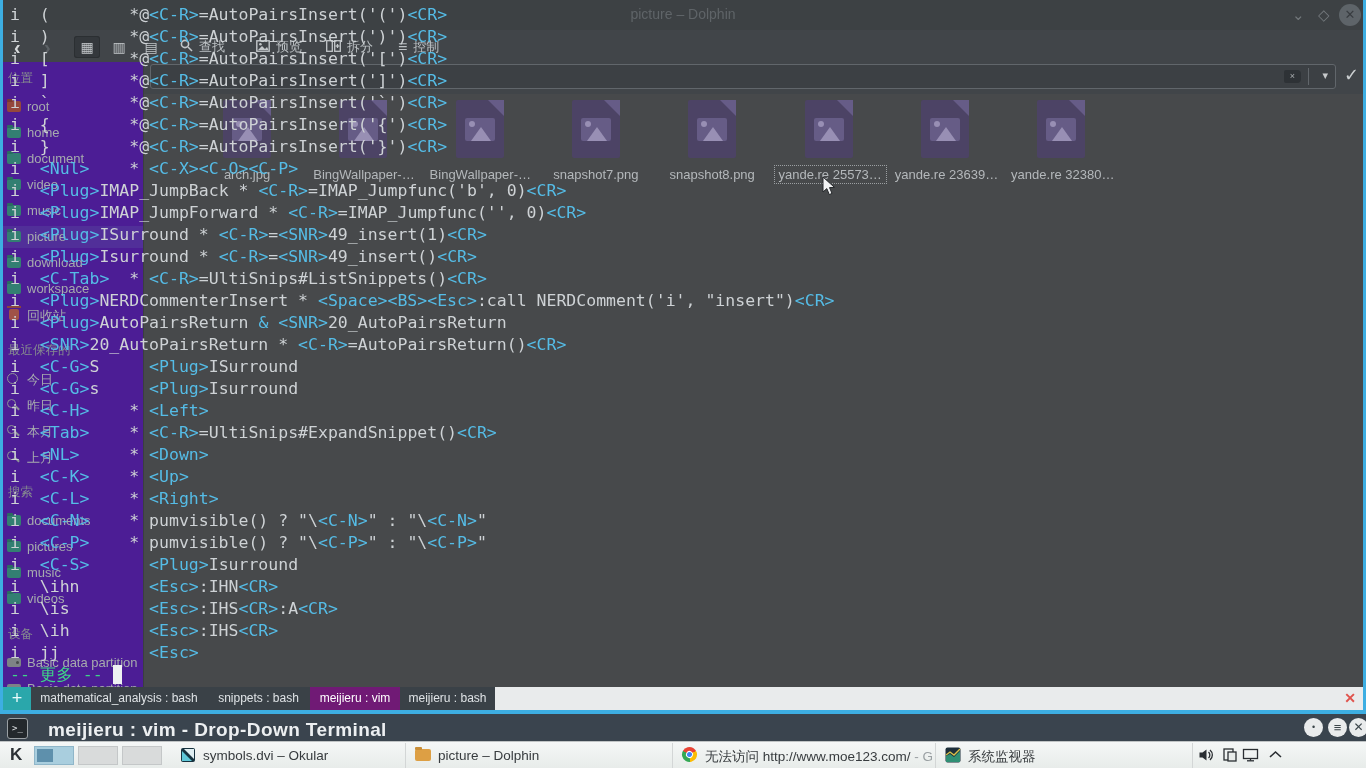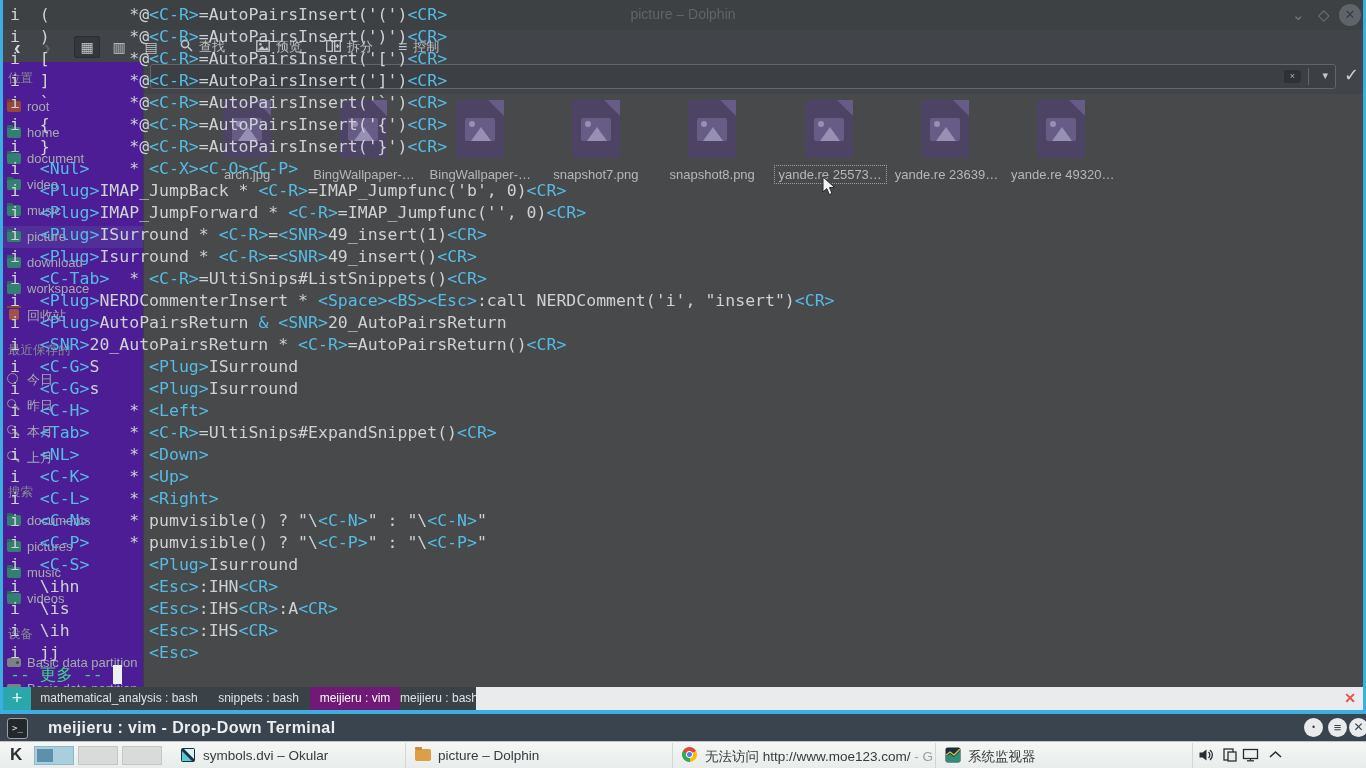--- a/index.html
+++ b/index.html
@@ -68,21 +68,21 @@
   .tab{background:#3a4147;color:#dfe3e6;font-size:12px;text-align:center;line-height:23px;
        white-space:nowrap;overflow:hidden;}
   .tab.active{background:#701a75;color:#fff;}
   .tab-fill{flex:1;}
   .tab-close{width:26px;color:#e0534d;font-size:14px;text-align:center;line-height:23px;font-weight:bold;}
   .t-bottomedge{position:absolute;left:0;top:710px;width:1366px;height:4px;background:#3daee2;z-index:32;}
   
   .ttl{position:absolute;left:0;top:714px;width:1366px;height:27px;background:#3a444e;z-index:33;}
   .ttl-icon{position:absolute;left:7px;top:4px;width:19px;height:19px;background:#23282c;border:1px solid #9aa0a4;
             border-radius:3px;color:#dfe3e5;font-size:9px;line-height:19px;text-align:center;font-family:"DejaVu Sans Mono",monospace;}
-  .ttl-text{position:absolute;left:48px;top:5px;color:#eceff1;font-size:16px;font-weight:bold;letter-spacing:0.4px;}
+  .ttl-text{position:absolute;left:48px;top:5px;color:#eceff1;font-size:19px;font-weight:bold;letter-spacing:0.4px;}
   .ttl-btn{position:absolute;top:4px;width:19px;height:19px;border-radius:50%;background:#e9ebec;color:#3a4449;
            text-align:center;line-height:19px;font-size:12px;}
   
   .taskbar{position:absolute;left:0;top:741px;width:1366px;height:27px;z-index:34;
            background:linear-gradient(#f5f7f7,#e8ecea);border-top:1px solid #c0c4c5;box-sizing:border-box;}
   .k-launcher{position:absolute;left:10px;top:3px;font-size:17px;font-weight:bold;color:#2b3035;}
   .pager-cell{position:absolute;top:4px;width:40px;height:19px;background:#d9dbdb;border:1px solid #c4c7c8;box-sizing:border-box;}
   .pager-cell.current{background:#a9cede;border-color:#8fb6c9;}
   .pager-win{position:absolute;left:2px;top:2px;width:16px;height:13px;background:#5e90ac;}
   .task-btn{position:absolute;top:1px;height:25px;border-right:1px solid #d3d6d6;}
@@ -292,39 +292,39 @@
           <div class="f-img"></div>
         </div><div class="f-label">snapshot8.png</div></div>
       <div class="f-item" style="left: 773.5px;"><div class="f-icon">
           <div class="f-img"></div>
         </div><div class="f-label focused">yande.re 25573…</div></div>
       <div class="f-item" style="left: 889.8px;"><div class="f-icon">
           <div class="f-img"></div>
         </div><div class="f-label">yande.re 23639…</div></div>
       <div class="f-item" style="left: 1006.1px;"><div class="f-icon">
           <div class="f-img"></div>
-        </div><div class="f-label">yande.re 49320…</div></div>
+        </div><div class="f-label">yande.re 32380…</div></div>
     </div>
 
   <div class="t-border-l"></div>
   <div class="t-border-r"></div>
   <div class="t-lines" id="termlines"><div class="tl"><span class="tp">i  (        *@</span><span class="tk">&lt;C-R&gt;</span><span class="tp">=AutoPairsInsert('(')</span><span class="tk">&lt;CR&gt;</span></div><div class="tl"><span class="tp">i  )        *@</span><span class="tk">&lt;C-R&gt;</span><span class="tp">=AutoPairsInsert(')')</span><span class="tk">&lt;CR&gt;</span></div><div class="tl"><span class="tp">i  [        *@</span><span class="tk">&lt;C-R&gt;</span><span class="tp">=AutoPairsInsert('[')</span><span class="tk">&lt;CR&gt;</span></div><div class="tl"><span class="tp">i  ]        *@</span><span class="tk">&lt;C-R&gt;</span><span class="tp">=AutoPairsInsert(']')</span><span class="tk">&lt;CR&gt;</span></div><div class="tl"><span class="tp">i  `        *@</span><span class="tk">&lt;C-R&gt;</span><span class="tp">=AutoPairsInsert('`')</span><span class="tk">&lt;CR&gt;</span></div><div class="tl"><span class="tp">i  {        *@</span><span class="tk">&lt;C-R&gt;</span><span class="tp">=AutoPairsInsert('{')</span><span class="tk">&lt;CR&gt;</span></div><div class="tl"><span class="tp">i  }        *@</span><span class="tk">&lt;C-R&gt;</span><span class="tp">=AutoPairsInsert('}')</span><span class="tk">&lt;CR&gt;</span></div><div class="tl"><span class="tp">i  </span><span class="tk">&lt;Nul&gt;</span><span class="tp">    * </span><span class="tk">&lt;C-X&gt;&lt;C-O&gt;&lt;C-P&gt;</span></div><div class="tl"><span class="tp">i  </span><span class="tk">&lt;Plug&gt;</span><span class="tp">IMAP_JumpBack * </span><span class="tk">&lt;C-R&gt;</span><span class="tp">=IMAP_Jumpfunc('b', 0)</span><span class="tk">&lt;CR&gt;</span></div><div class="tl"><span class="tp">i  </span><span class="tk">&lt;Plug&gt;</span><span class="tp">IMAP_JumpForward * </span><span class="tk">&lt;C-R&gt;</span><span class="tp">=IMAP_Jumpfunc('', 0)</span><span class="tk">&lt;CR&gt;</span></div><div class="tl"><span class="tp">i  </span><span class="tk">&lt;Plug&gt;</span><span class="tp">ISurround * </span><span class="tk">&lt;C-R&gt;</span><span class="tp">=</span><span class="tk">&lt;SNR&gt;</span><span class="tp">49_insert(1)</span><span class="tk">&lt;CR&gt;</span></div><div class="tl"><span class="tp">i  </span><span class="tk">&lt;Plug&gt;</span><span class="tp">Isurround * </span><span class="tk">&lt;C-R&gt;</span><span class="tp">=</span><span class="tk">&lt;SNR&gt;</span><span class="tp">49_insert()</span><span class="tk">&lt;CR&gt;</span></div><div class="tl"><span class="tp">i  </span><span class="tk">&lt;C-Tab&gt;</span><span class="tp">  * </span><span class="tk">&lt;C-R&gt;</span><span class="tp">=UltiSnips#ListSnippets()</span><span class="tk">&lt;CR&gt;</span></div><div class="tl"><span class="tp">i  </span><span class="tk">&lt;Plug&gt;</span><span class="tp">NERDCommenterInsert * </span><span class="tk">&lt;Space&gt;&lt;BS&gt;&lt;Esc&gt;</span><span class="tp">:call NERDComment('i', "insert")</span><span class="tk">&lt;CR&gt;</span></div><div class="tl"><span class="tp">i  </span><span class="tk">&lt;Plug&gt;</span><span class="tp">AutoPairsReturn </span><span class="tk">&amp;</span><span class="tp"> </span><span class="tk">&lt;SNR&gt;</span><span class="tp">20_AutoPairsReturn</span></div><div class="tl"><span class="tp">i  </span><span class="tk">&lt;SNR&gt;</span><span class="tp">20_AutoPairsReturn * </span><span class="tk">&lt;C-R&gt;</span><span class="tp">=AutoPairsReturn()</span><span class="tk">&lt;CR&gt;</span></div><div class="tl"><span class="tp">i  </span><span class="tk">&lt;C-G&gt;</span><span class="tp">S     </span><span class="tk">&lt;Plug&gt;</span><span class="tp">ISurround</span></div><div class="tl"><span class="tp">i  </span><span class="tk">&lt;C-G&gt;</span><span class="tp">s     </span><span class="tk">&lt;Plug&gt;</span><span class="tp">Isurround</span></div><div class="tl"><span class="tp">i  </span><span class="tk">&lt;C-H&gt;</span><span class="tp">    * </span><span class="tk">&lt;Left&gt;</span></div><div class="tl"><span class="tp">i  </span><span class="tk">&lt;Tab&gt;</span><span class="tp">    * </span><span class="tk">&lt;C-R&gt;</span><span class="tp">=UltiSnips#ExpandSnippet()</span><span class="tk">&lt;CR&gt;</span></div><div class="tl"><span class="tp">i  </span><span class="tk">&lt;NL&gt;</span><span class="tp">     * </span><span class="tk">&lt;Down&gt;</span></div><div class="tl"><span class="tp">i  </span><span class="tk">&lt;C-K&gt;</span><span class="tp">    * </span><span class="tk">&lt;Up&gt;</span></div><div class="tl"><span class="tp">i  </span><span class="tk">&lt;C-L&gt;</span><span class="tp">    * </span><span class="tk">&lt;Right&gt;</span></div><div class="tl"><span class="tp">i  </span><span class="tk">&lt;C-N&gt;</span><span class="tp">    * pumvisible() ? "\</span><span class="tk">&lt;C-N&gt;</span><span class="tp">" : "\</span><span class="tk">&lt;C-N&gt;</span><span class="tp">"</span></div><div class="tl"><span class="tp">i  </span><span class="tk">&lt;C-P&gt;</span><span class="tp">    * pumvisible() ? "\</span><span class="tk">&lt;C-P&gt;</span><span class="tp">" : "\</span><span class="tk">&lt;C-P&gt;</span><span class="tp">"</span></div><div class="tl"><span class="tp">i  </span><span class="tk">&lt;C-S&gt;</span><span class="tp">      </span><span class="tk">&lt;Plug&gt;</span><span class="tp">Isurround</span></div><div class="tl"><span class="tp">i  \ihn       </span><span class="tk">&lt;Esc&gt;</span><span class="tp">:IHN</span><span class="tk">&lt;CR&gt;</span></div><div class="tl"><span class="tp">i  \is        </span><span class="tk">&lt;Esc&gt;</span><span class="tp">:IHS</span><span class="tk">&lt;CR&gt;</span><span class="tp">:A</span><span class="tk">&lt;CR&gt;</span></div><div class="tl"><span class="tp">i  \ih        </span><span class="tk">&lt;Esc&gt;</span><span class="tp">:IHS</span><span class="tk">&lt;CR&gt;</span></div><div class="tl"><span class="tp">i  jj         </span><span class="tk">&lt;Esc&gt;</span></div><div class="tl"><span class="tm">-- 更多 -- </span><span class="tcur"></span></div></div>
 
   <div class="mouse">
     <svg width="14" height="20" viewBox="0 0 14 20">
         <path d="M1,1 L1,16 L4.8,12.6 L7.3,18.6 L10,17.4 L7.5,11.6 L12.5,11.4 Z" fill="#f2f3f4" stroke="#26292c" stroke-width="1"></path>
       </svg>
   </div>
 
   <div class="tabbar" id="tabbar">
     <div class="tab-plus">+</div>
   <div class="tab" style="width: 176px;">mathematical_analysis : bash</div>
       <div class="tab" style="width: 103px;">snippets : bash</div>
       <div class="tab active" style="width: 90px;">meijieru : vim</div>
-      <div class="tab" style="width: 76px;">meijieru : bash</div>
+      <div class="tab" style="width: 95px;">meijieru : bash</div>
       <div class="tab-fill"></div>
       <div class="tab-close">✕</div>
     </div>
   <div class="t-bottomedge"></div>
 
   <div class="ttl">
     <div class="ttl-icon">&gt;_</div>
     <div class="ttl-text">meijieru : vim - Drop-Down Terminal</div>
     <div class="ttl-btn" style="left:1304px;font-size:9px;">•</div>
     <div class="ttl-btn" style="left:1328px;font-size:13px;">≡</div>

